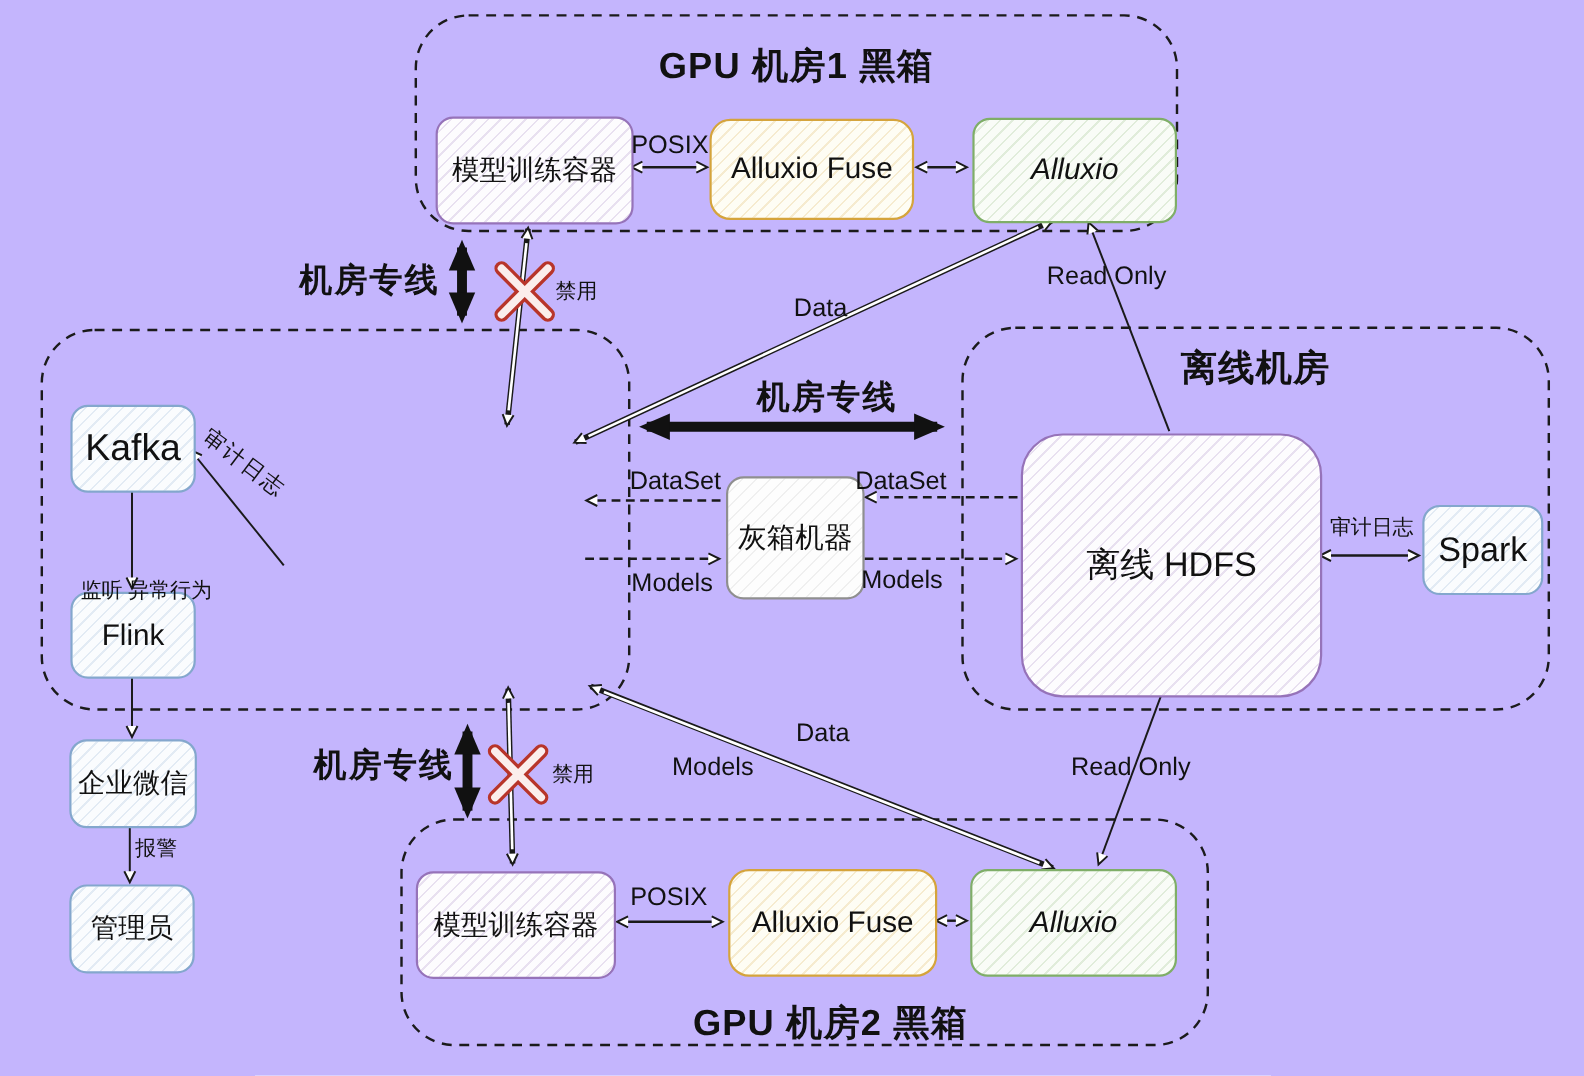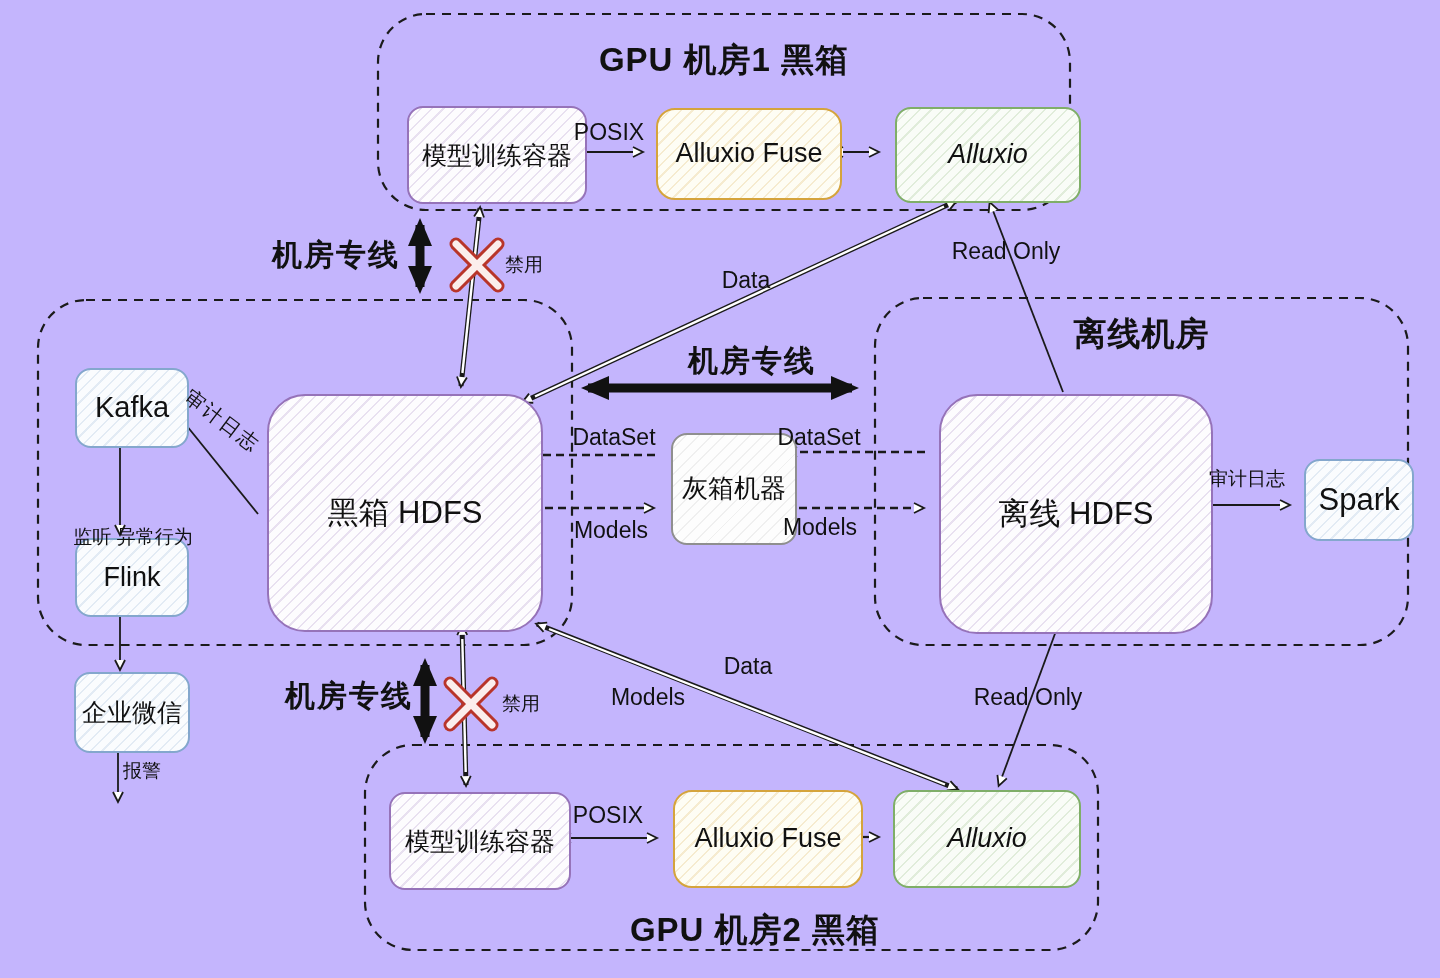--- a/index.html
+++ b/index.html
@@ -4,21 +4,21 @@
 <style>
   html,body{margin:0;padding:0;background:#ffffff;}
   #canvas{
     position:relative;width:1440px;height:978px;background:#c4b5fd;overflow:hidden;
     font-family:"Liberation Sans","DejaVu Sans",sans-serif;color:#111;
   }
   #arrow-layer{position:absolute;left:0;top:0;width:1440px;height:978px;pointer-events:none;}
   .rtitle{position:absolute;font-size:33px;font-weight:600;color:#111;text-align:center;letter-spacing:1px;}
   .node{
     position:absolute;display:flex;align-items:center;justify-content:center;
-    border:2.5px solid;border-radius:16px;font-size:25px;color:#111;text-align:right;line-height:1.15;margin-left:11px;
+    border:2.5px solid;border-radius:16px;font-size:25px;color:#111;text-align:right;line-height:1.15;
   }
   .node.big{border-radius:38px;font-size:31px;}
   .purple{border-color:#9673b9;background:
     repeating-linear-gradient(135deg,rgba(150,115,185,0.20) 0px,rgba(150,115,185,0.20) 1.6px,rgba(0,0,0,0) 1.6px,rgba(0,0,0,0) 8px),#fdfcfe;}
   .yellow{border-color:#d5a43c;background:
     repeating-linear-gradient(135deg,rgba(213,164,60,0.20) 0px,rgba(213,164,60,0.20) 1.6px,rgba(0,0,0,0) 1.6px,rgba(0,0,0,0) 8px),#fefdf4; border-radius: 19px;}
   .green{border-color:#7fae68;background:
     repeating-linear-gradient(135deg,rgba(127,174,104,0.20) 0px,rgba(127,174,104,0.20) 1.6px,rgba(0,0,0,0) 1.6px,rgba(0,0,0,0) 8px),#f9fcf7; font-style: italic;}
   .blue{border-color:#84a7cd;background:
     repeating-linear-gradient(135deg,rgba(132,167,205,0.20) 0px,rgba(132,167,205,0.20) 1.6px,rgba(0,0,0,0) 1.6px,rgba(0,0,0,0) 8px),#fafcfe;}
@@ -149,30 +149,30 @@
   </svg>
 
   <div class="rtitle" style="left:378px;top:38px;width:692px;">GPU 机房1 黑箱</div>
   <div class="rtitle" style="left:875px;top:312px;width:533px;">离线机房</div>
   <div class="rtitle" style="left:365px;top:908px;width:780px;">GPU 机房2 黑箱</div>
 
   <div class="node purple" style="left:396px;top:106px;width:176px;height:94px;">模型训练容器</div>
   <div class="node yellow" style="left:645px;top:108px;width:182px;height:88px;font-size:27px;">Alluxio Fuse</div>
   <div class="node green" style="left:884px;top:107px;width:182px;height:92px;font-size:27px;">Alluxio</div>
 
-  <div class="node blue" style="left:64px;top:368px;width:110px;height:76px;font-size:29px;">Kafka</div>
+  <div class="node blue" style="left:64px;top:368px;width:110px;height:76px;font-size:34px;">Kafka</div>
   <div class="node blue" style="left:64px;top:538px;width:110px;height:75px;font-size:27px;">Flink</div>
-  <div class="node purple big" style="left:256px;top:394px;width:272px;height:234px;">黑箱 HDFS</div>
 
   <div class="node gray" style="left:660px;top:433px;width:122px;height:108px;font-size:26px;">灰箱机器</div>
 
   <div class="node purple big" style="left:928px;top:394px;width:270px;height:236px;">离线 HDFS</div>
   <div class="node blue" style="left:1293px;top:459px;width:106px;height:78px;font-size:31px;">Spark</div>
 
   <div class="node blue" style="left:63px;top:672px;width:112px;height:77px;">企业微信</div>
+  <div class="node blue" style="left:63px;top:804px;width:110px;height:77px;">管理员</div>
 
   <div class="node purple" style="left:378px;top:792px;width:178px;height:94px;">模型训练容器</div>
   <div class="node yellow" style="left:662px;top:790px;width:186px;height:94px;font-size:27px;">Alluxio Fuse</div>
   <div class="node green" style="left:882px;top:790px;width:184px;height:94px;font-size:27px;">Alluxio</div>
 
   <div class="elabel" style="left:609px;top:132px;">POSIX</div>
   <div class="elabel" style="left:608px;top:815px;">POSIX</div>
   <div class="elabel" style="left:746px;top:280px;">Data</div>
   <div class="elabel" style="left:1006px;top:251px;">Read Only</div>
   <div class="elabel" style="left:748px;top:666px;">Data</div>

